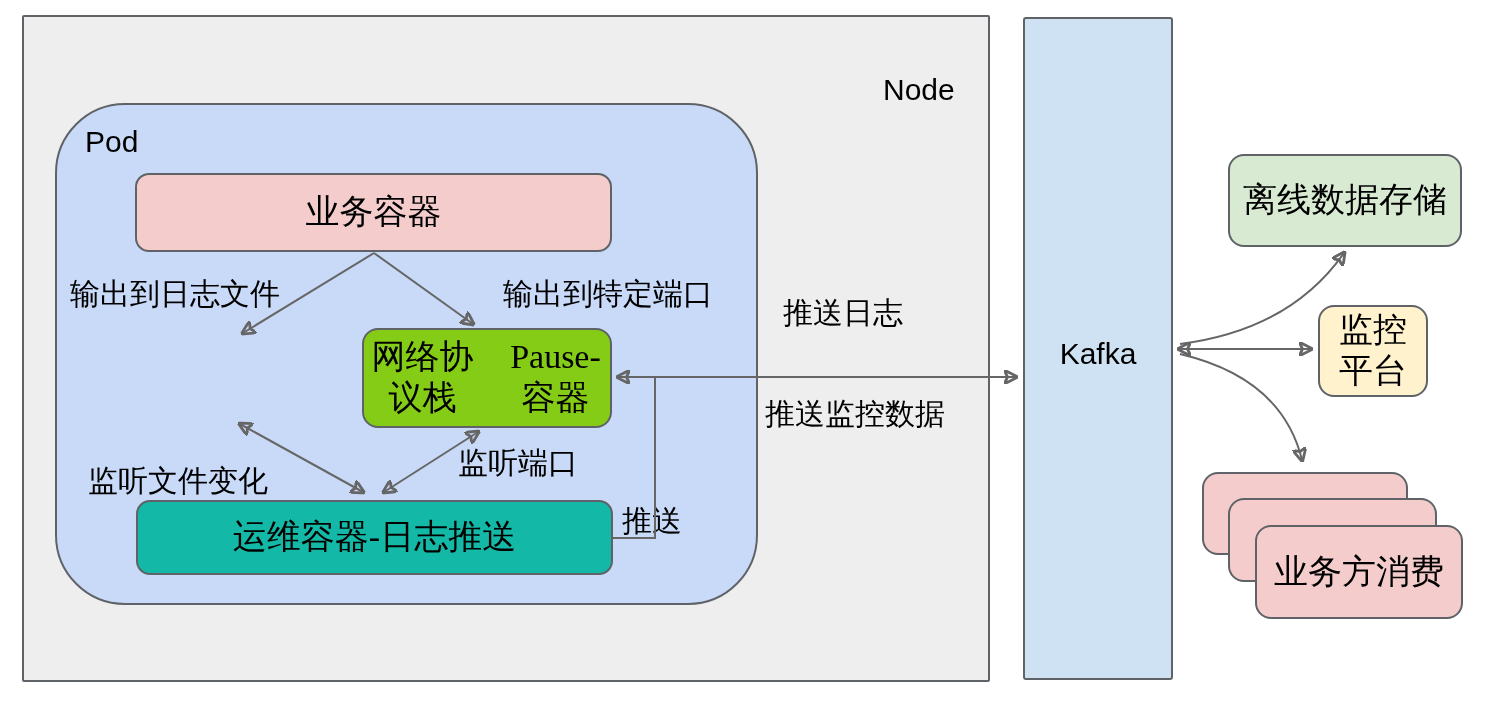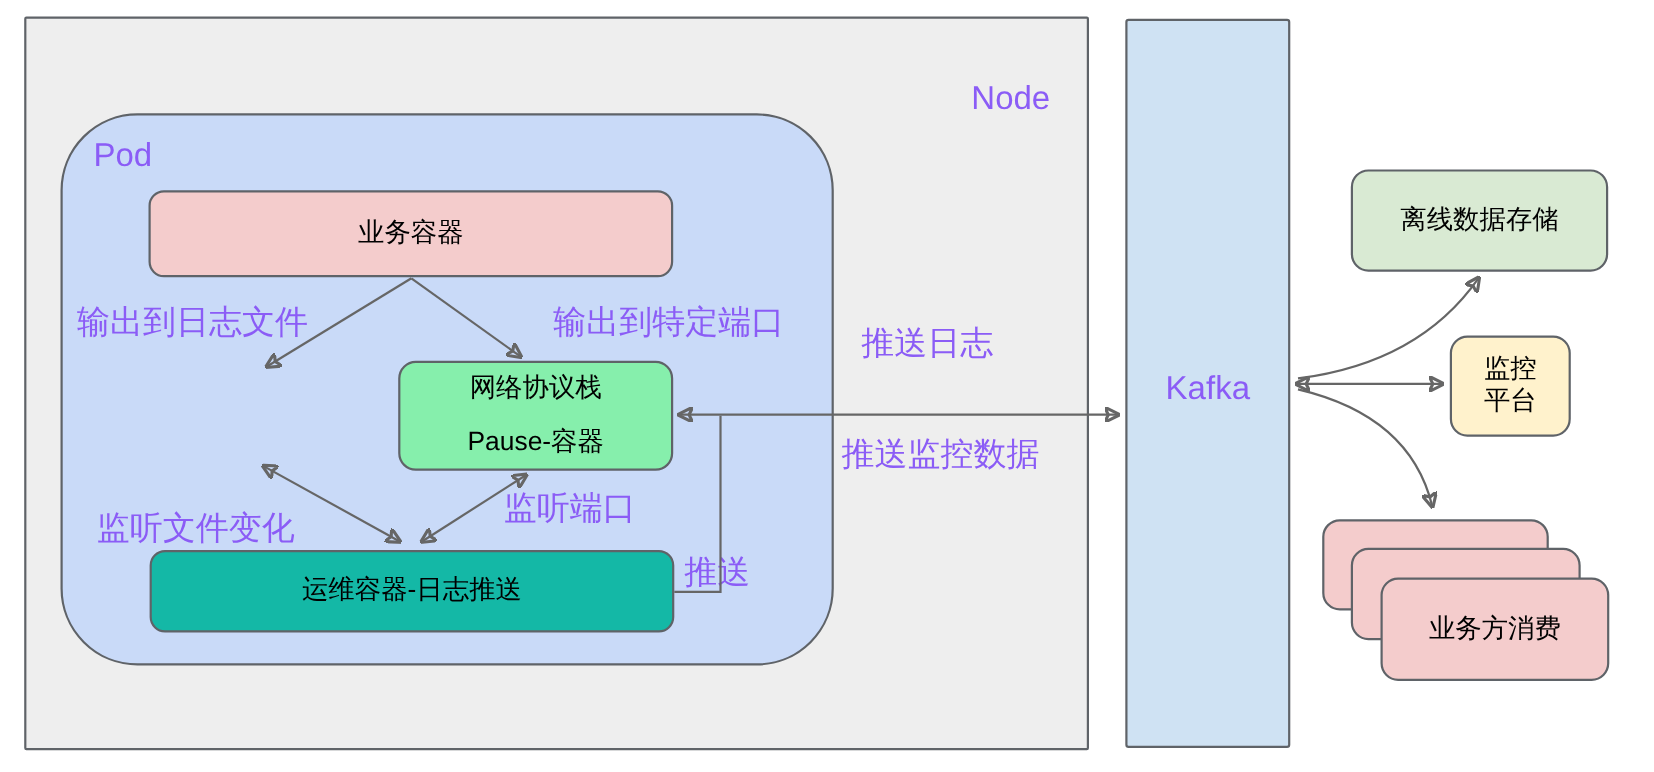--- a/index.html
+++ b/index.html
@@ -5,32 +5,32 @@
   html,body{margin:0;padding:0;background:#ffffff;}
   .canvas{
     position:relative;
     width:1504px;height:702px;
     font-family:"Liberation Sans","DejaVu Sans",sans-serif;
     color:#000;
     overflow:hidden;
     background:#ffffff;
   }
   .shape{position:absolute;box-sizing:border-box;border:2px solid #5f6368;}
-  .lbl{position:absolute;font-size:30px;line-height:1.1;white-space:nowrap;color:#8b5cf6;}
+  .lbl{position:absolute;font-size:30px;line-height:1.1;white-space:nowrap;color:#000000;}
   .boxtext{
     display:flex;align-items:center;justify-content:center;
-    text-align:center;font-size:24px;line-height:1.2;
+    text-align:center;font-size:34px;line-height:1.2;font-family:Liberation Serif, serif;
   }
   #node{left:22px;top:15px;width:968px;height:667px;background:#eeeeee;border-radius:2px;}
   #pod{left:55px;top:103px;width:703px;height:502px;background:#c9daf8;border-radius:70px;}
   #kafka{left:1023px;top:17px;width:150px;height:663px;background:#cfe2f3;border-radius:3px;}
 
   #box-business{left:135px;top:173px;width:477px;height:79px;background:#f4cccc;border-radius:14px;}
   #box-static{left:125px;top:338px;width:218px;height:82px;background:#d9d2e9;border-radius:14px;}
-  #box-pause{left:362px;top:328px;width:250px;height:100px;background:#86efac;border-radius:16px;flex-direction:column;gap:20px;}
+  #box-pause{left:362px;top:328px;width:250px;height:100px;background:#84cc16;border-radius:16px;flex-direction:row;gap:20px;}
   #box-ops{left:136px;top:500px;width:477px;height:75px;background:#14b8a6;border-radius:14px;}
   #box-offline{left:1228px;top:154px;width:234px;height:93px;background:#d9ead3;border-radius:16px;}
   #box-monitor{left:1318px;top:305px;width:110px;height:92px;background:#fff2cc;border-radius:16px;flex-direction:column;}
   .consumer{background:#f4cccc;border-radius:16px;}
   #consumer-back{left:1202px;top:472px;width:206px;height:83px;}
   #consumer-mid{left:1228px;top:498px;width:209px;height:84px;}
   #consumer-front{left:1255px;top:525px;width:208px;height:94px;}
 
   #lbl-pod{left:85px;top:125px;}
   #lbl-node{left:883px;top:73px;}

